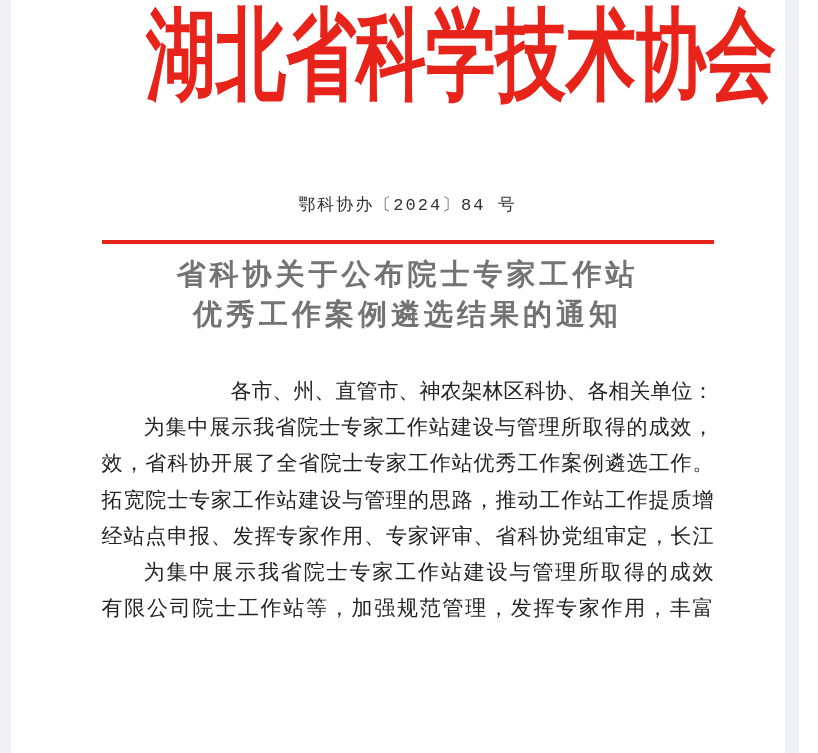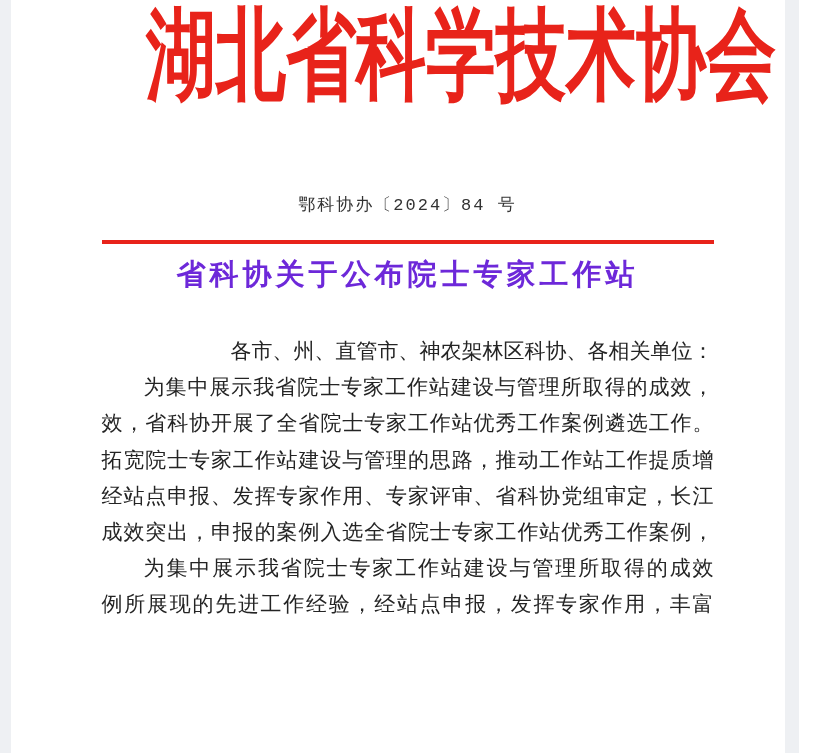--- a/index.html
+++ b/index.html
@@ -56,21 +56,21 @@
     margin: 22px auto 0 auto;
     background: var(--accent-red, #e8231a);
   }
   .doc-title {
     margin-top: 13px;
     text-align: center;
     font-weight: bold;
     font-size: 29px;
     line-height: 40px;
     letter-spacing: 4px;
-    color: #6d28d9;
+    color: #737373;
   }
   .body-text {
     width: 612px;
     margin: 38px auto 0 auto;
   }
   .body-line {
     font-size: 21px;
     line-height: 36.2px;
     color: #242424;
     text-align: right;
@@ -94,29 +94,29 @@
     <div class="letterhead-wrap">
       <span class="letterhead-text">湖北省科学技术协会</span>
     </div>
 
     <div class="doc-number">鄂科协办〔2024〕84 号</div>
 
     <div class="red-rule"></div>
 
     <div class="doc-title">
       <div>省科协关于公布院士专家工作站</div>
+      <div>优秀工作案例遴选结果的通知</div>
     </div>
 
     <div class="body-text">
         <div class="body-line">各市、州、直管市、神农架林区科协、各相关单位：</div>
         <div class="body-line j ind">为集中展示我省院士专家工作站建设与管理所取得的成效，</div>
         <div class="body-line j">效，省科协开展了全省院士专家工作站优秀工作案例遴选工作。</div>
         <div class="body-line j">拓宽院士专家工作站建设与管理的思路，推动工作站工作提质增</div>
         <div class="body-line j">经站点申报、发挥专家作用、专家评审、省科协党组审定，长江</div>
-        <div class="body-line j">成效突出，申报的案例入选全省院士专家工作站优秀工作案例，</div>
         <div class="body-line j ind">为集中展示我省院士专家工作站建设与管理所取得的成效</div>
-        <div class="body-line j">例所展现的先进工作经验，经站点申报，发挥专家作用，丰富</div>
+        <div class="body-line j">有限公司院士工作站等，加强规范管理，发挥专家作用，丰富</div>
       </div>
 
   </div>
 
   <div class="side-strip right"></div>
 </div>
 
 </body></html>

